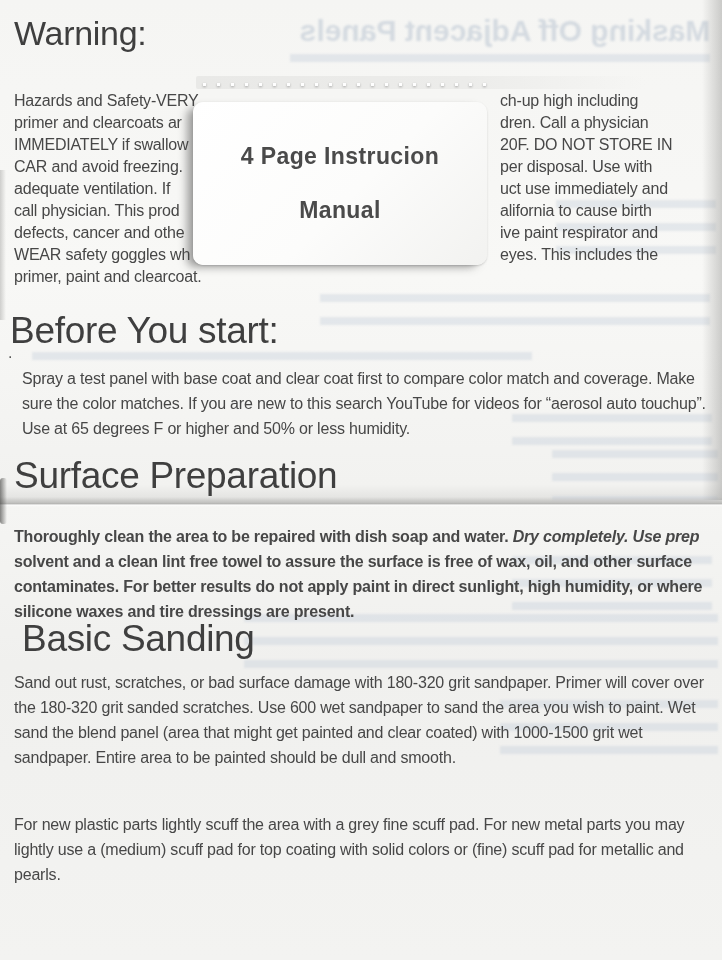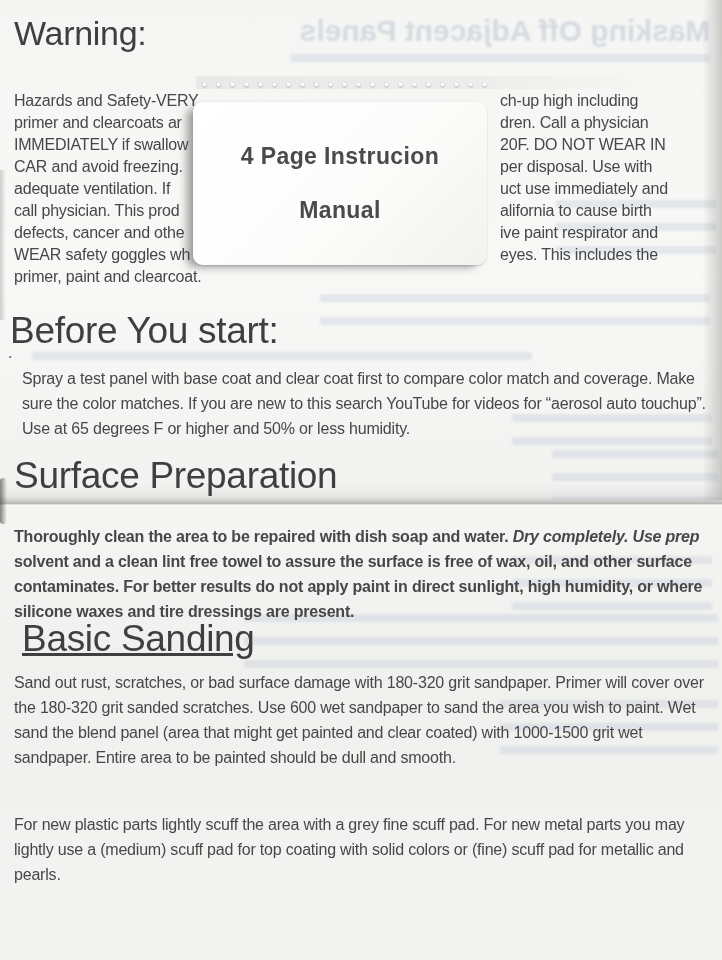--- a/index.html
+++ b/index.html
@@ -16,21 +16,21 @@
         background:linear-gradient(90deg,rgba(160,160,158,0) 0%,rgba(150,150,148,.45) 100%);}
   .edge-left-a{position:absolute;left:0;top:170px;width:6px;height:150px;z-index:2;
         background:linear-gradient(90deg,rgba(130,130,128,.35),rgba(0,0,0,0));}
   .edge-left-b{position:absolute;left:0;top:478px;width:7px;height:46px;z-index:4;border-radius:3px;
         background:linear-gradient(90deg,rgba(55,55,53,.6),rgba(0,0,0,0));}
   
   .h{position:absolute;color:#3f3f3f;font-weight:400;letter-spacing:-.3px;z-index:2;white-space:nowrap;}
   .h-warning{left:14px;top:6px;font-size:34px;margin-top:8px;}
   .h-before{left:10px;top:310px;font-size:37px;}
   .h-surface{left:14px;top:455px;font-size:37px;}
-  .h-sanding{left:22px;top:618px;font-size:37px;text-decoration:underline;}
+  .h-sanding{left:22px;top:618px;font-size:37px;}
   .stray-dot{position:absolute;left:8px;top:344px;font-size:16px;color:#555;z-index:2;}
   
   .body-par{position:absolute;left:14px;width:702px;color:#474747;font-size:16px;
         line-height:25px;letter-spacing:-.2px;z-index:2;}
   .p-before{top:366px;margin-left:8px;}
   .p-surface{top:524px;font-weight:bold;}
   .p-sanding1{top:670px;}
   .p-sanding2{top:812px;}
   .ital{font-style:italic;}
   
@@ -86,21 +86,21 @@
       <div class="w-row">
         <span>Hazards and Safety-VERY</span>
         <span>ch-up high including</span>
       </div>
       <div class="w-row">
         <span>primer and clearcoats ar</span>
         <span>dren. Call a physician</span>
       </div>
       <div class="w-row">
         <span>IMMEDIATELY if swallow</span>
-        <span>20F. DO NOT WEAR IN</span>
+        <span>20F. DO NOT STORE IN</span>
       </div>
       <div class="w-row">
         <span>CAR and avoid freezing.</span>
         <span>per disposal. Use with</span>
       </div>
       <div class="w-row">
         <span>adequate ventilation. If</span>
         <span>uct use immediately and</span>
       </div>
       <div class="w-row">

